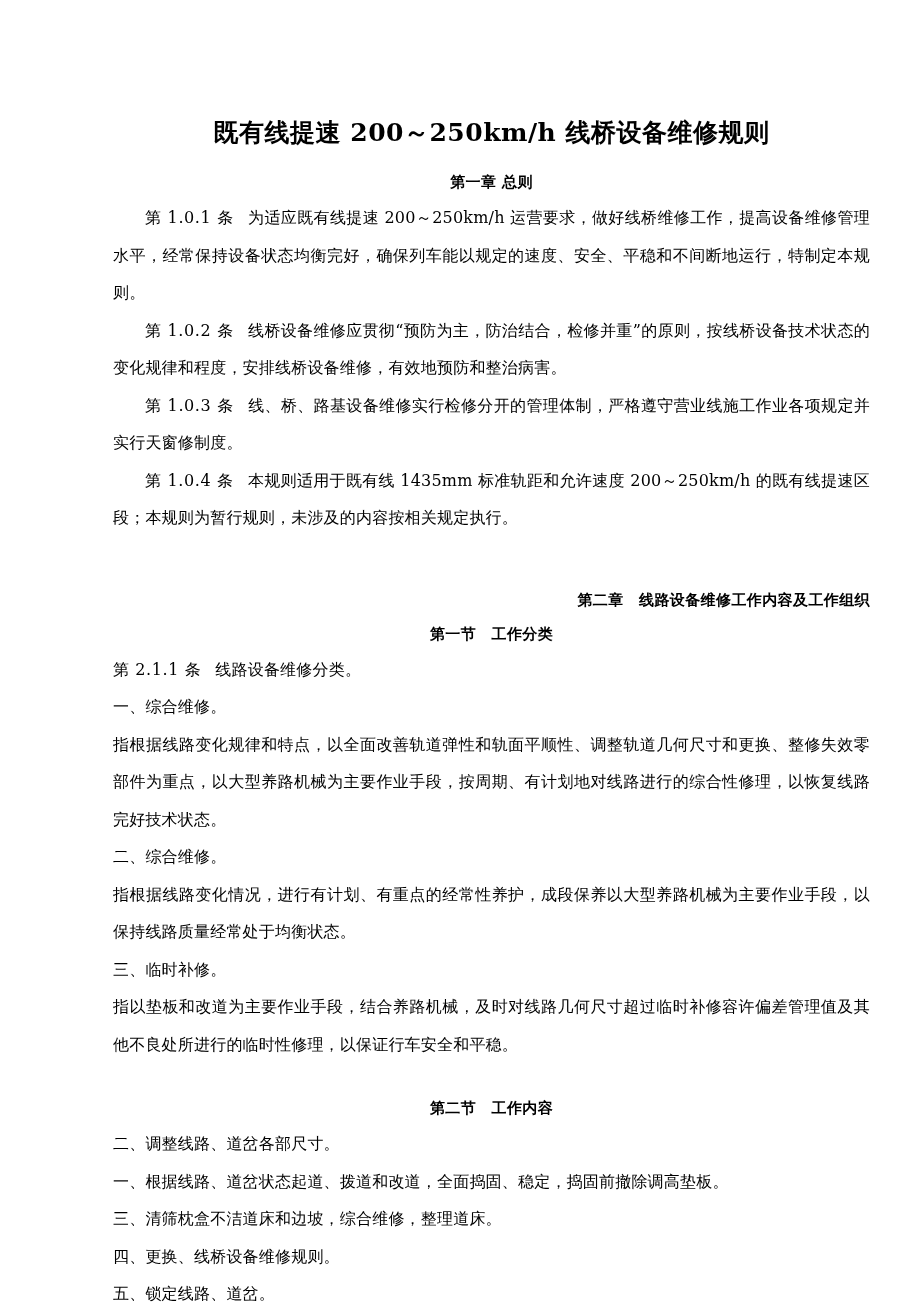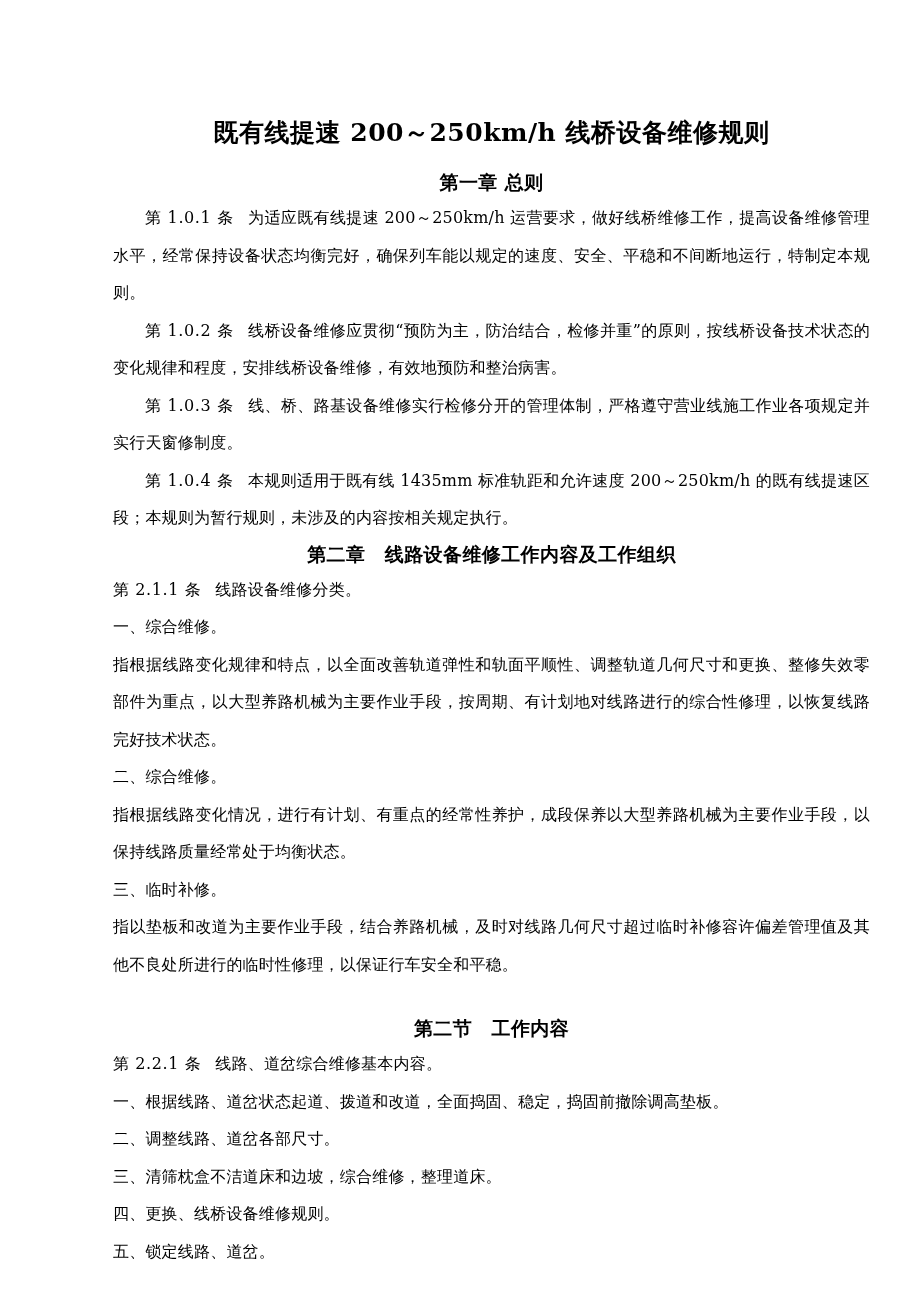--- a/index.html
+++ b/index.html
@@ -35,26 +35,28 @@
     margin: 0 0 12px 0;
     white-space: nowrap;
   }
 
   
   .chapter-heading,
   .section-heading {
     text-align: center;
     font-family: "DejaVu Sans", "Liberation Sans", sans-serif;
     font-weight: bold;
-    font-size: 19px;
+    font-size: 15px;
     line-height: 34px;
     margin: 0;
     letter-spacing: 0.4px;
   }
   .chapter-heading.spaced-top {
+    margin-top: 46px;
+    text-align: right;
   }
   .section-heading.tight {
     margin-top: 0;
   }
   .section-heading.gap-top {
     margin-top: 28px;
   }
 
   
   .para {
@@ -90,35 +92,35 @@
   <p class="para indent-2"><span class="num">第 1.0.1 条</span><span class="gap"></span><span>为适应既有线提速 200～250km/h 运营要求，做好线桥维修工作，提高设备维修管理水平，经常保持设备状态均衡完好，确保列车能以规定的速度、安全、平稳和不间断地运行，特制定本规则。</span></p>
 
   <p class="para indent-2"><span class="num">第 1.0.2 条</span><span class="gap"></span><span>线桥设备维修应贯彻“预防为主，防治结合，检修并重”的原则，按线桥设备技术状态的变化规律和程度，安排线桥设备维修，有效地预防和整治病害。</span></p>
 
   <p class="para indent-2"><span class="num">第 1.0.3 条</span><span class="gap"></span><span>线、桥、路基设备维修实行检修分开的管理体制，严格遵守营业线施工作业各项规定并实行天窗修制度。</span></p>
 
   <p class="para indent-2"><span class="num">第 1.0.4 条</span><span class="gap"></span><span>本规则适用于既有线 1435mm 标准轨距和允许速度 200～250km/h 的既有线提速区段；本规则为暂行规则，未涉及的内容按相关规定执行。</span></p>
 
   <div class="chapter-heading spaced-top">第二章　线路设备维修工作内容及工作组织</div>
 
+  <div class="section-heading tight">第一节　工作分类</div>
 
   <p class="para indent-1"><span class="num">第 2.1.1 条</span><span class="gap"></span><span>线路设备维修分类。</span></p>
 
   <p class="para indent-1">一、综合维修。</p>
   <p class="para indent-1">指根据线路变化规律和特点，以全面改善轨道弹性和轨面平顺性、调整轨道几何尺寸和更换、整修失效零部件为重点，以大型养路机械为主要作业手段，按周期、有计划地对线路进行的综合性修理，以恢复线路完好技术状态。</p>
 
   <p class="para indent-1">二、综合维修。</p>
   <p class="para indent-1">指根据线路变化情况，进行有计划、有重点的经常性养护，成段保养以大型养路机械为主要作业手段，以保持线路质量经常处于均衡状态。</p>
 
   <p class="para indent-1">三、临时补修。</p>
   <p class="para indent-1">指以垫板和改道为主要作业手段，结合养路机械，及时对线路几何尺寸超过临时补修容许偏差管理值及其他不良处所进行的临时性修理，以保证行车安全和平稳。</p>
 
   <div class="section-heading gap-top">第二节　工作内容</div>
 
-  <p class="para indent-1"><span class="num">第 2.2.1 条</span><span class="gap"></span><span>线路、道岔综合维修基本内容。</span></p>
 
+  <p class="para indent-1">二、调整线路、道岔各部尺寸。</p>
   <p class="para indent-1">一、根据线路、道岔状态起道、拨道和改道，全面捣固、稳定，捣固前撤除调高垫板。</p>
-  <p class="para indent-1">二、调整线路、道岔各部尺寸。</p>
   <p class="para indent-1">三、清筛枕盒不洁道床和边坡，综合维修，整理道床。</p>
   <p class="para indent-1">四、更换、线桥设备维修规则。</p>
   <p class="para indent-1">五、锁定线路、道岔。</p>
 
 </div>
 
 </body></html>

